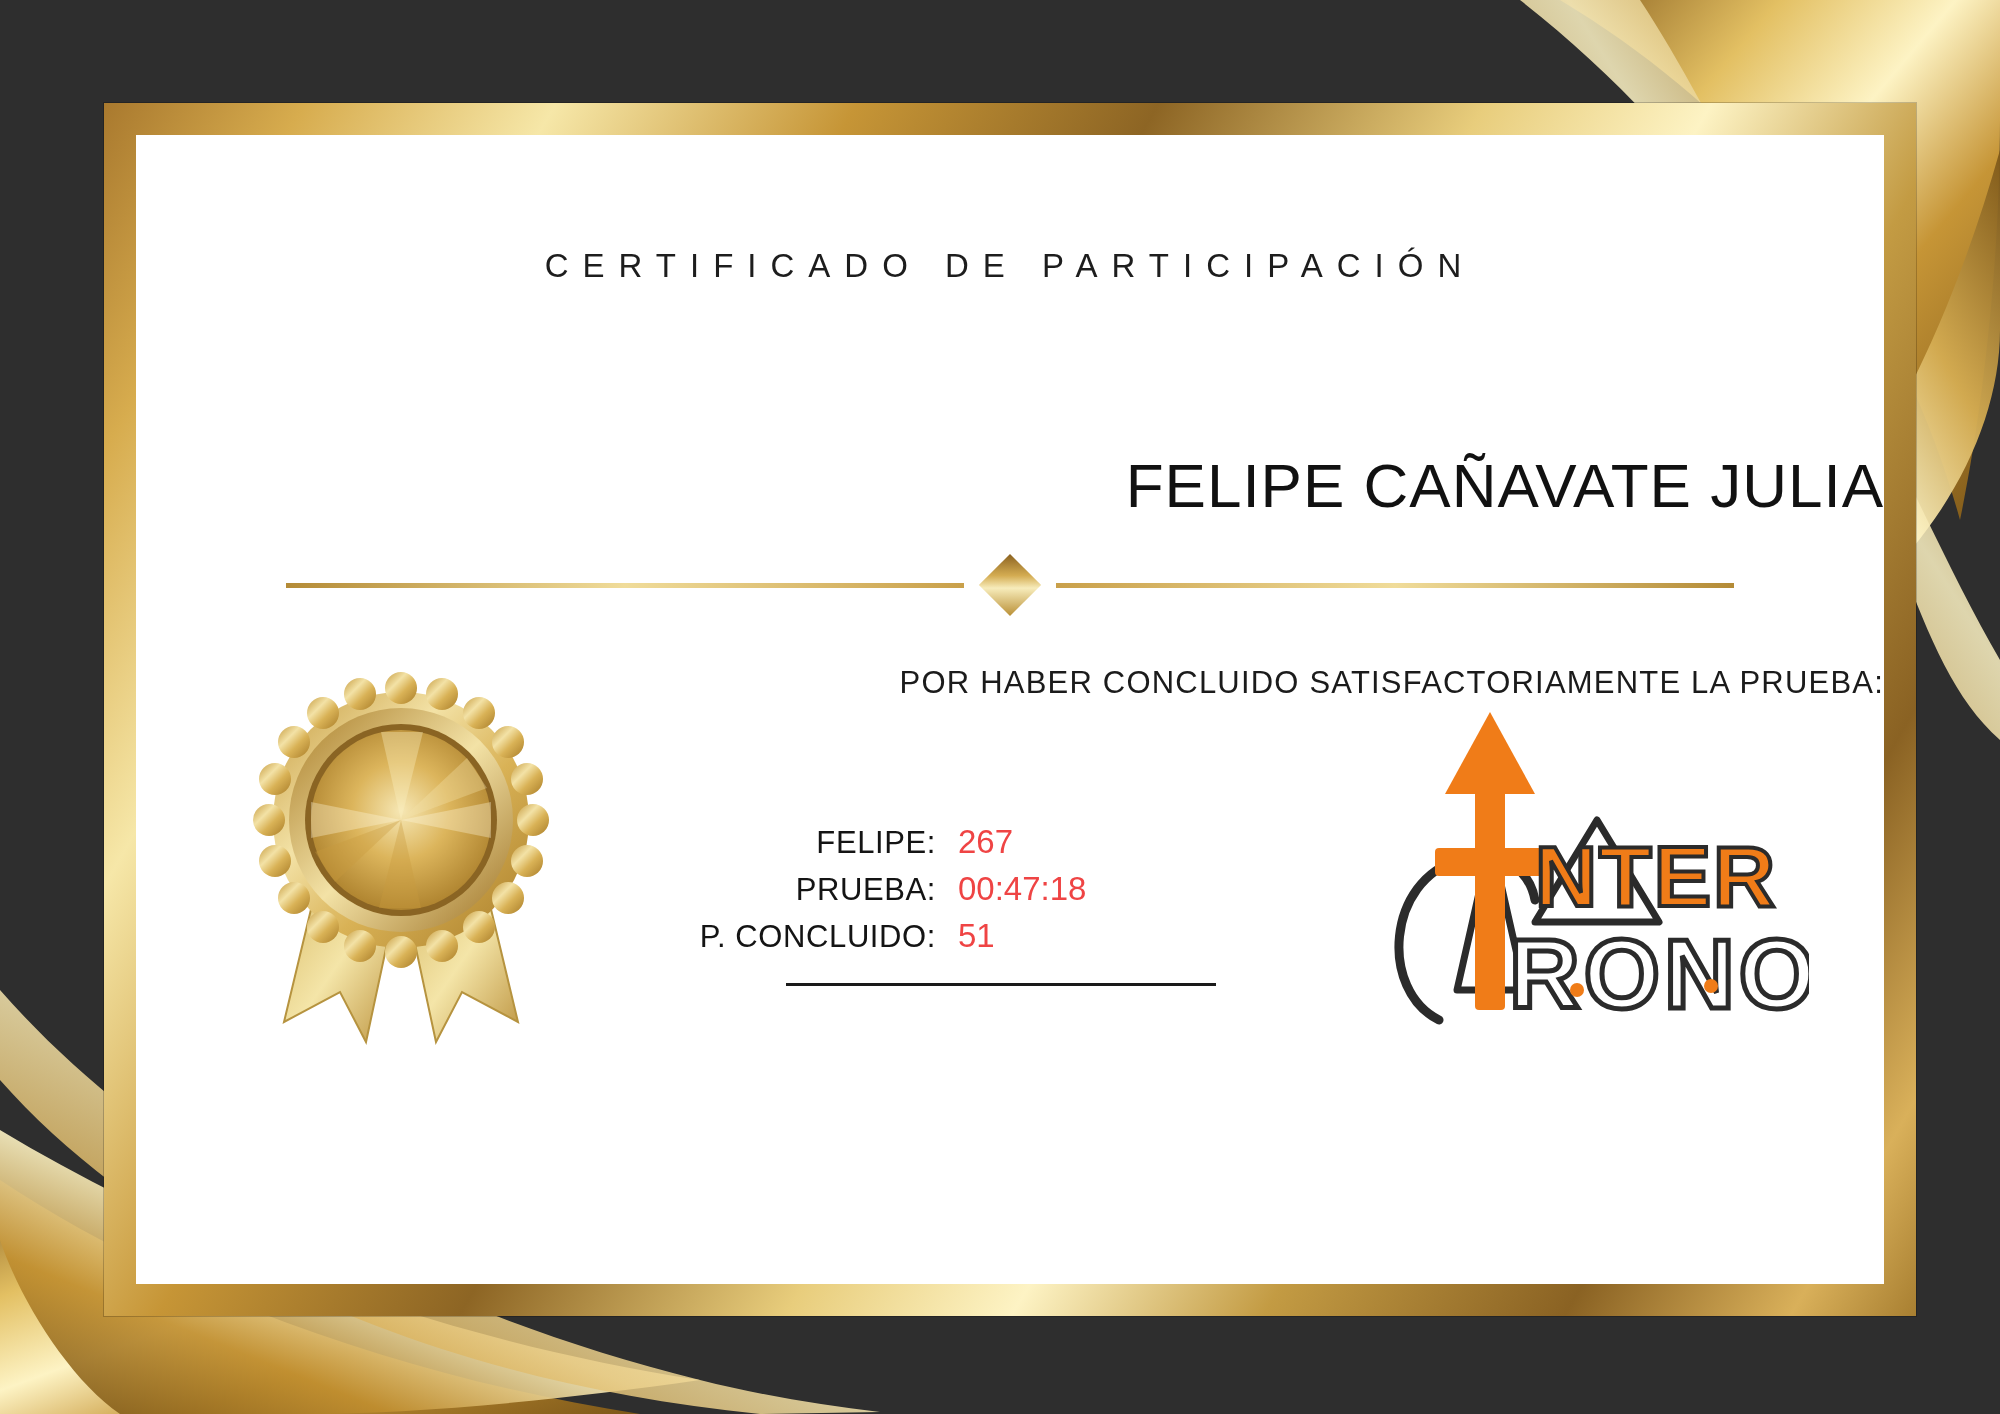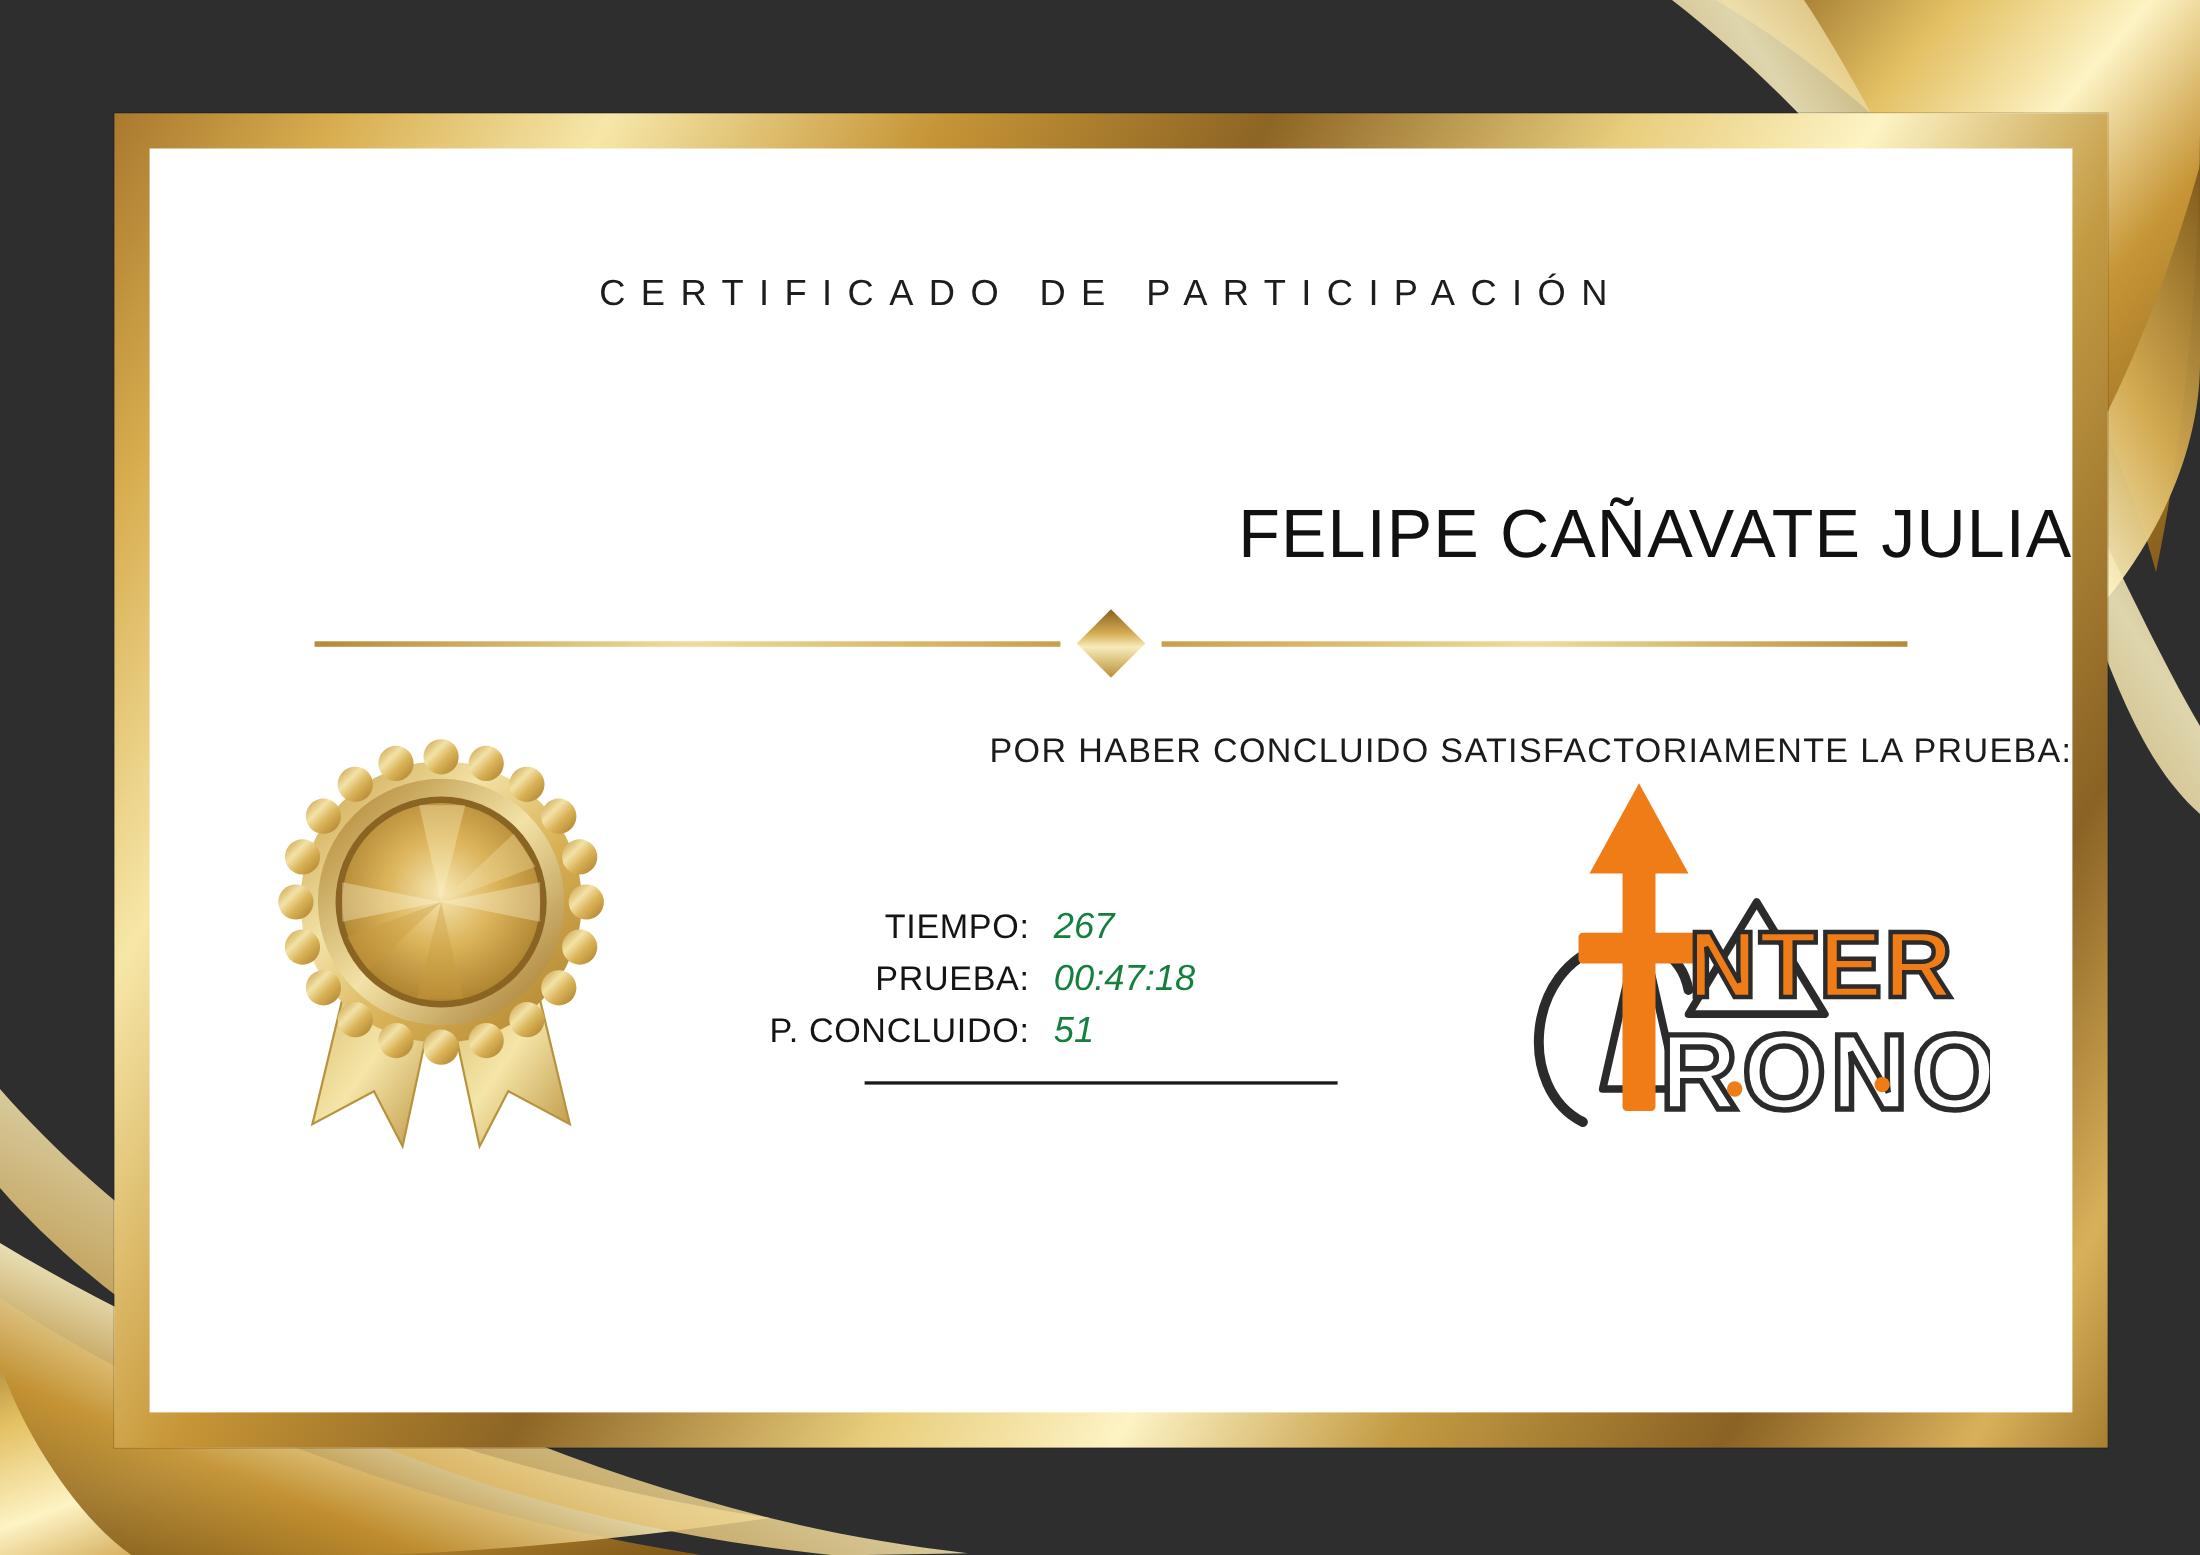--- a/index.html
+++ b/index.html
@@ -145,22 +145,21 @@
   .result-label {
     flex: 0 0 300px;
     text-align: right;
     font-size: 31px;
     letter-spacing: 0.6px;
     color: #141414;
   }
   .result-value {
     padding-left: 22px;
     font-size: 33px;
-    color: #15803d;
-    font-style: italic;
+    color: #ef4444;
   }
   .signature-line {
     margin-top: 28px;
     margin-left: 150px;
     width: 430px;
     height: 3px;
     background: #1a1a1a;
   }
 
   
@@ -304,21 +303,21 @@
               <path d="M0,0 L-22,88 L20,88 Z" fill="#c99b3e"></path>
               <path d="M0,0 L66,-62 L86,-32 Z" fill="#f4e3aa"></path>
               <path d="M0,0 L-66,62 L-86,32 Z" fill="#c99b3e"></path>
             </g>
           </g>
         </svg>
       </div>
 
       <div class="results-block">
         <div class="result-row">
-          <div class="result-label">TIEMPO:</div>
+          <div class="result-label">FELIPE:</div>
           <div class="result-value">267</div>
         </div>
         <div class="result-row">
           <div class="result-label">PRUEBA:</div>
           <div class="result-value">00:47:18</div>
         </div>
         <div class="result-row">
           <div class="result-label">P. CONCLUIDO:</div>
           <div class="result-value">51</div>
         </div>

